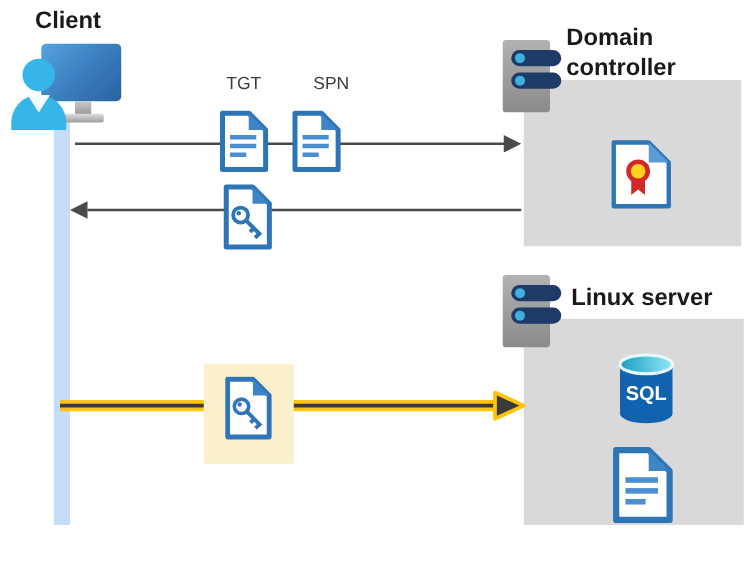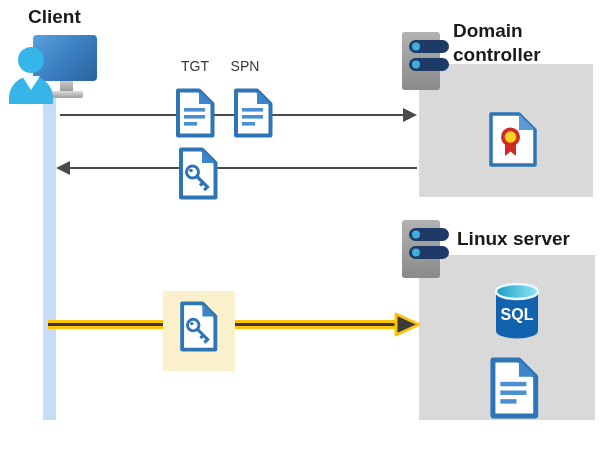--- a/index.html
+++ b/index.html
@@ -55,21 +55,21 @@
   #dc-server{left:402px;top:32px;}
   #linux-server-icon{left:402px;top:220px;}
   #cert-icon{left:488px;top:111px;}
   #sql-icon{left:494px;top:282px;}
   #keytab-doc{left:488px;top:357px;}
 
   #client-label{left:28px;top:5px;}
   #dc-label{left:453px;top:7px;width:112px;margin-top:12px;}
   #linux-label{left:457px;top:227px;width:140px;}
   #tgt-label{left:174px;top:58px;width:42px;}
-  #spn-label{left:224px;top:58px;width:42px;}
+  #spn-label{left:244px;top:58px;width:42px;}
   #keytab-label{left:438px;top:419px;width:138px;}
 </style>
 </head>
 <body>
 
 <div id="canvas">
 
   <div class="abs timeline"></div>
 
   <div class="abs gray-box" id="dc-box"></div>

